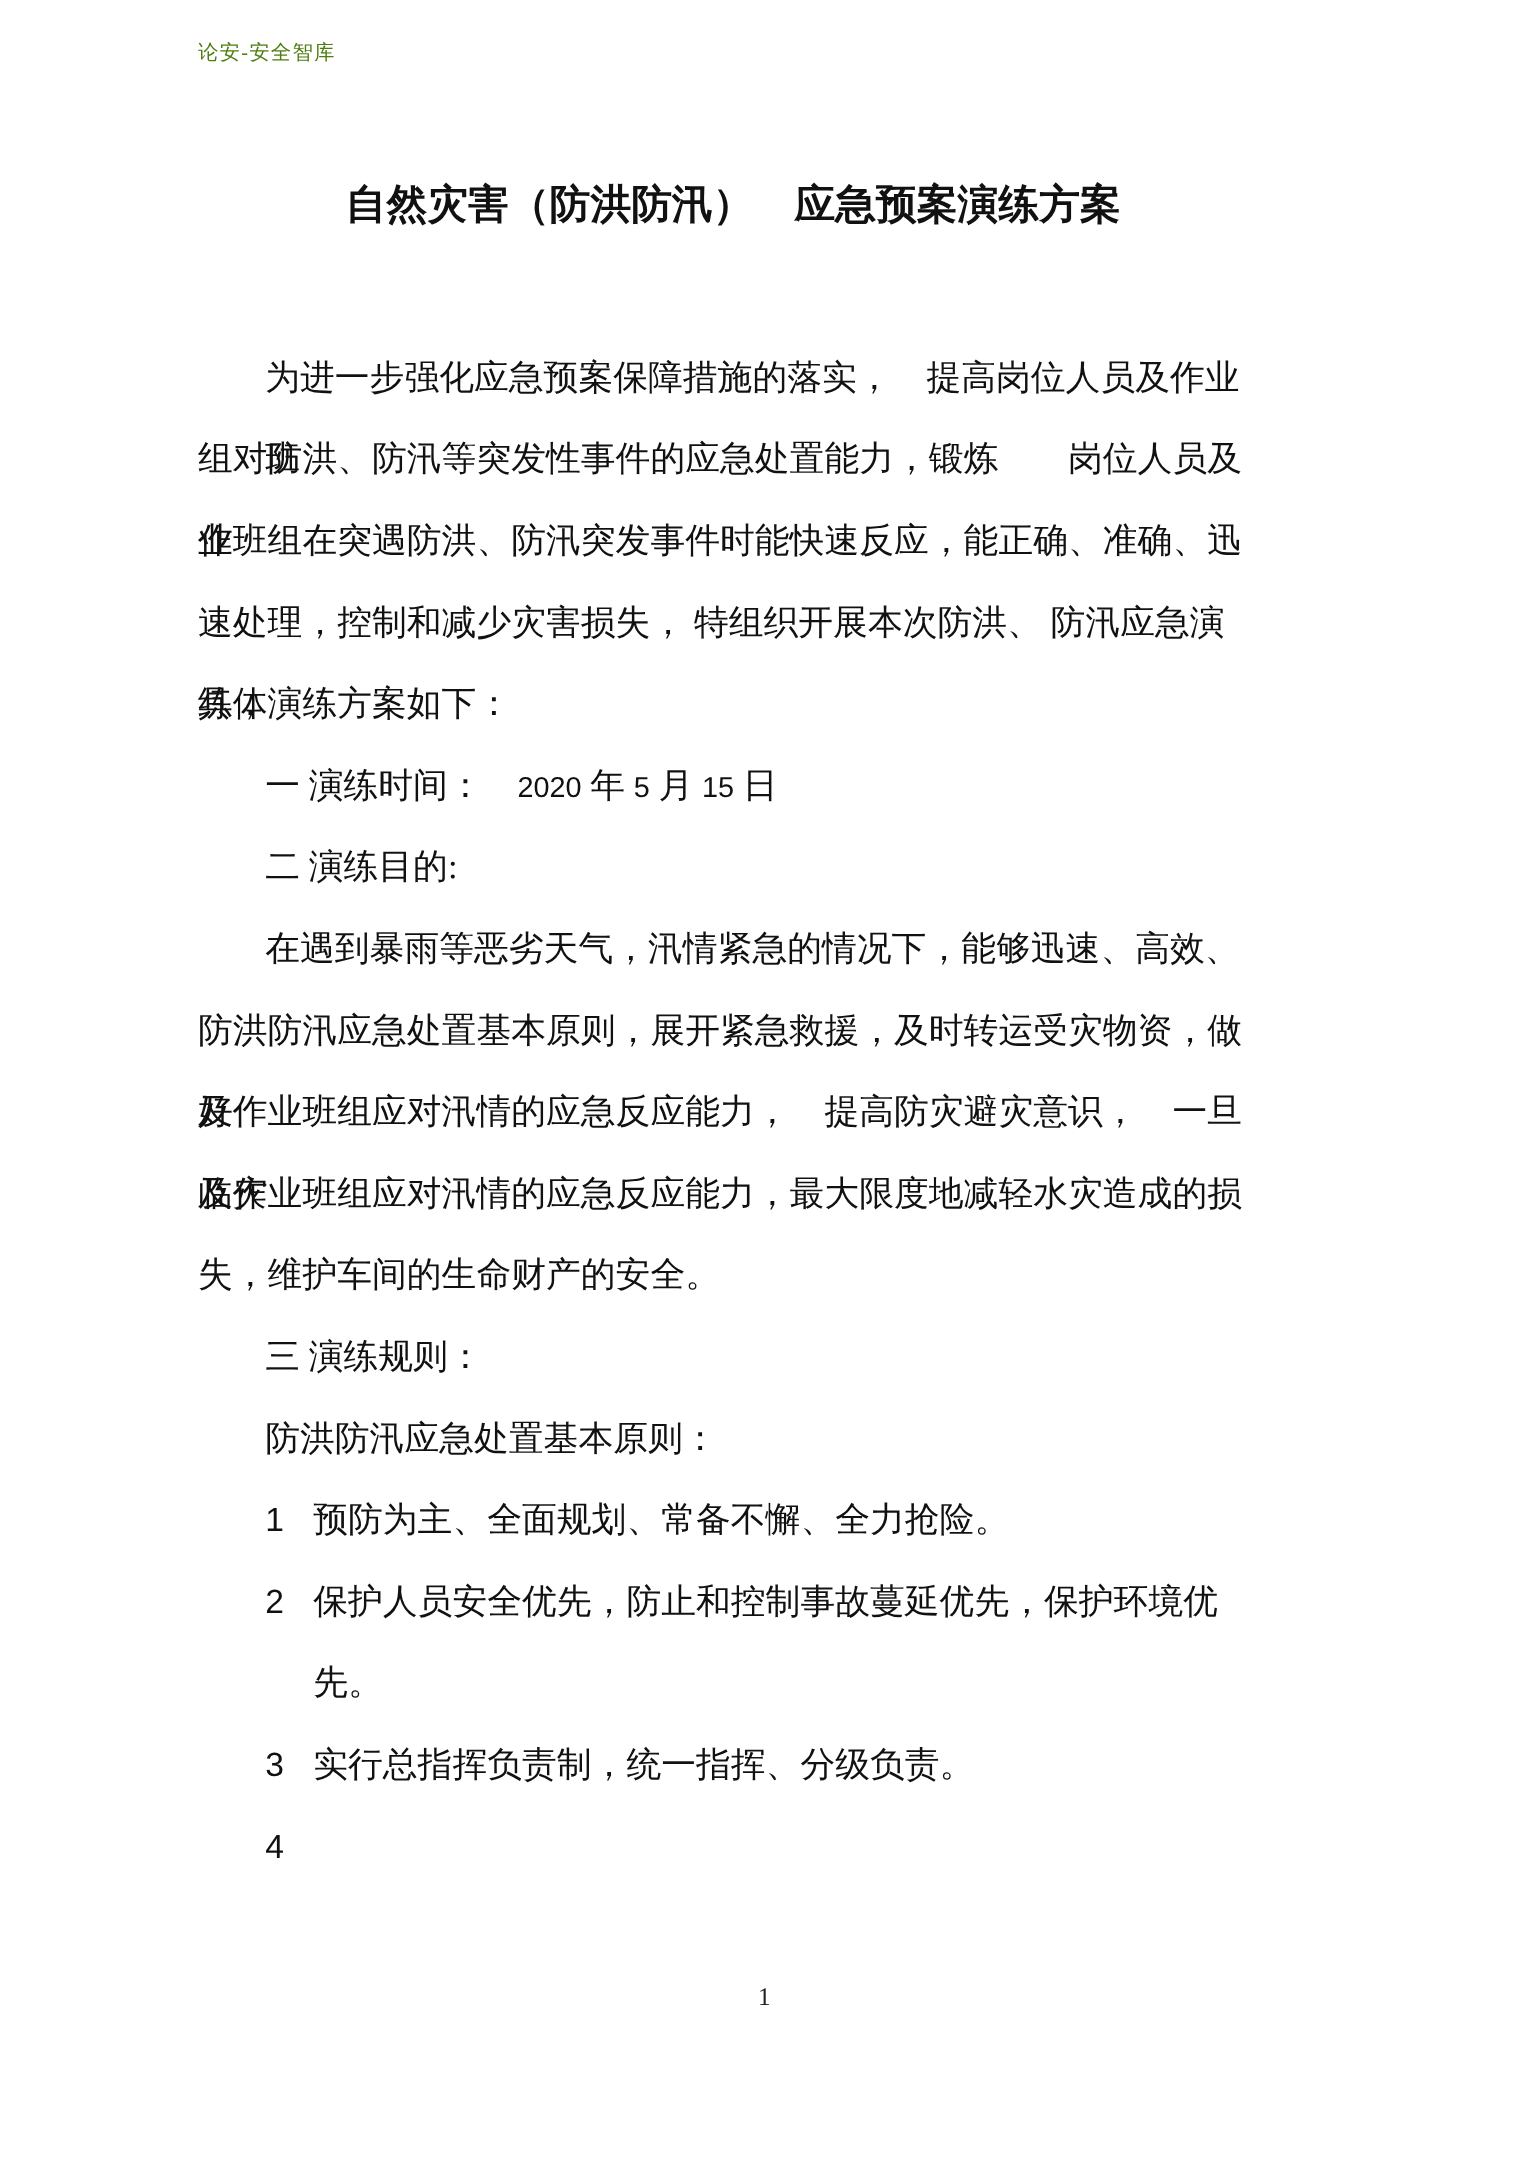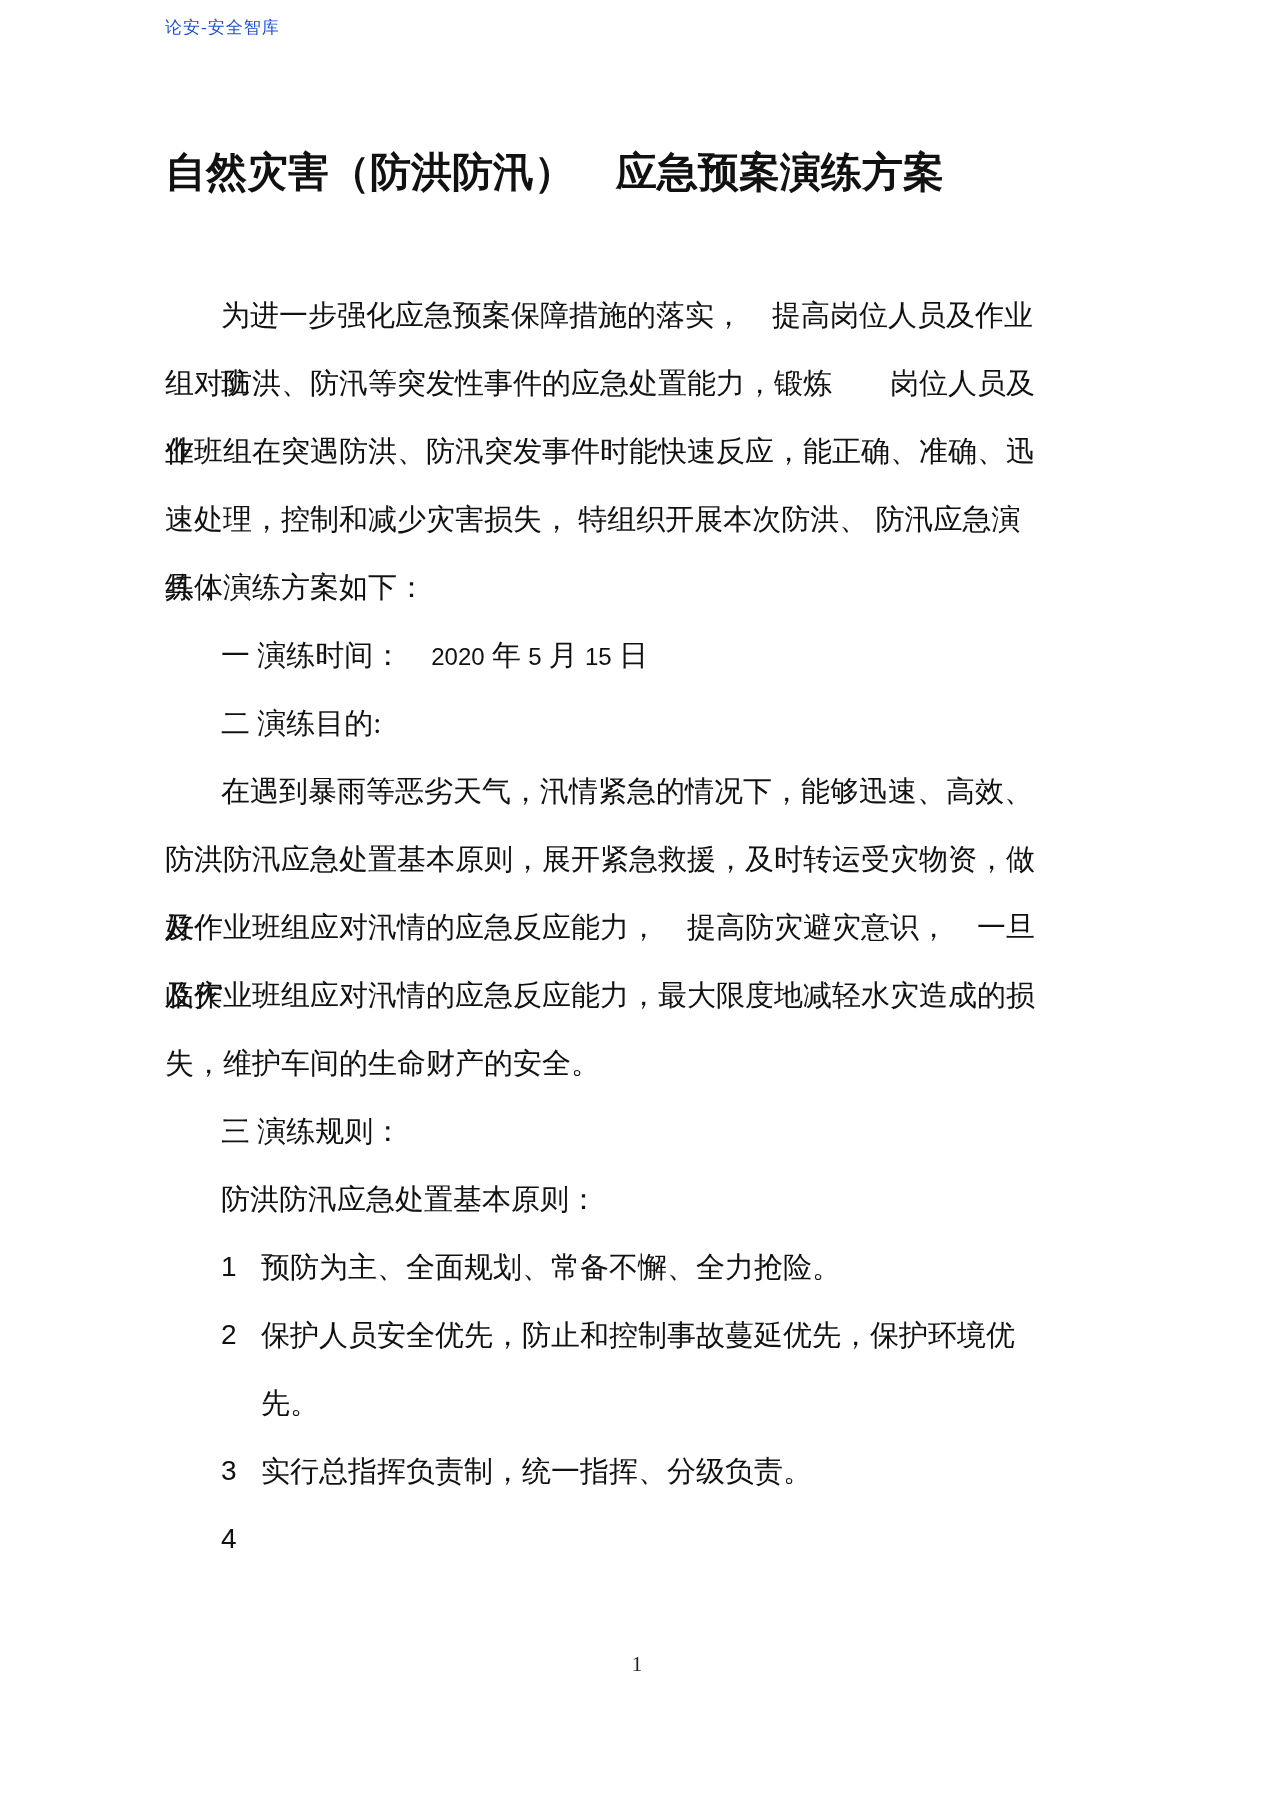--- a/index.html
+++ b/index.html
@@ -8,37 +8,38 @@
     width: 1274px;
     height: 1804px;
     background: #ffffff;
     overflow: hidden;
     font-family: "Liberation Serif", "DejaVu Serif", serif;
     color: #111111;
   }
   .watermark {
     position: absolute;
     left: 165px;
-    top: 16px;
+    top: 32px;
     font-size: 17px;
-    color: #1d4ed8;
+    color: #4d7c0f;
     letter-spacing: 1px;
   }
   .content {
     position: absolute;
     left: 165px;
     top: 0;
     width: 892px;
     padding-top: 150px;
   }
   .title {
     margin: 0 0 87px 0;
-    font-size: 41px;
+    font-size: 34px;
     font-weight: bold;
     line-height: 44px;
+    text-align: center;
     white-space: pre-wrap;
   }
   .line {
     font-size: 29px;
     line-height: 68px;
     height: 68px;
     white-space: pre-wrap;
     letter-spacing: 0px;
   }
   .indent { padding-left: 56px; }

